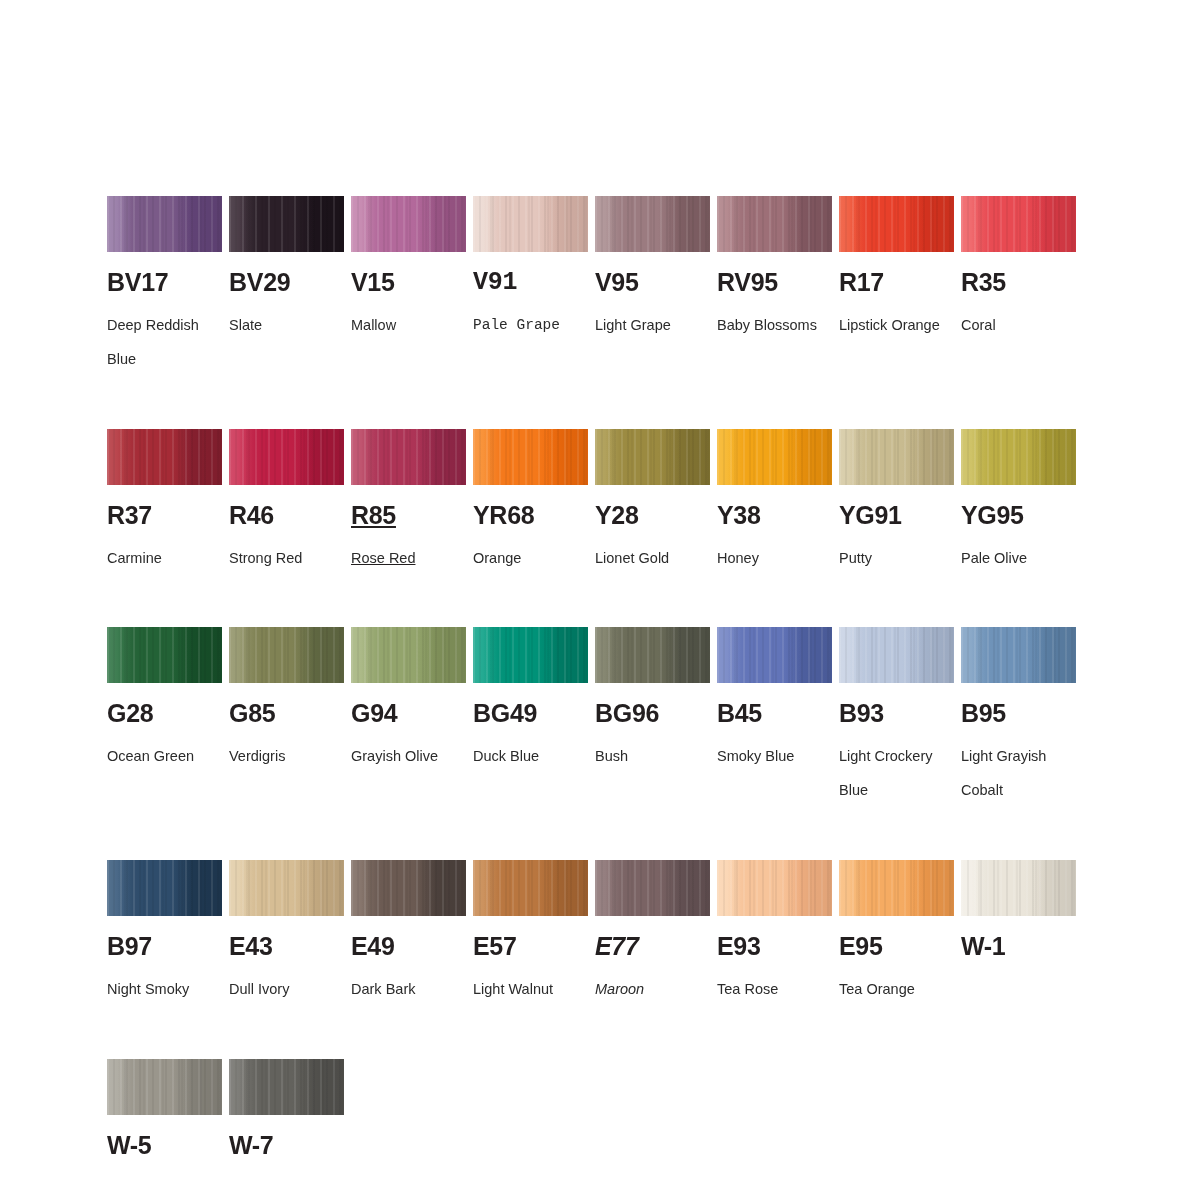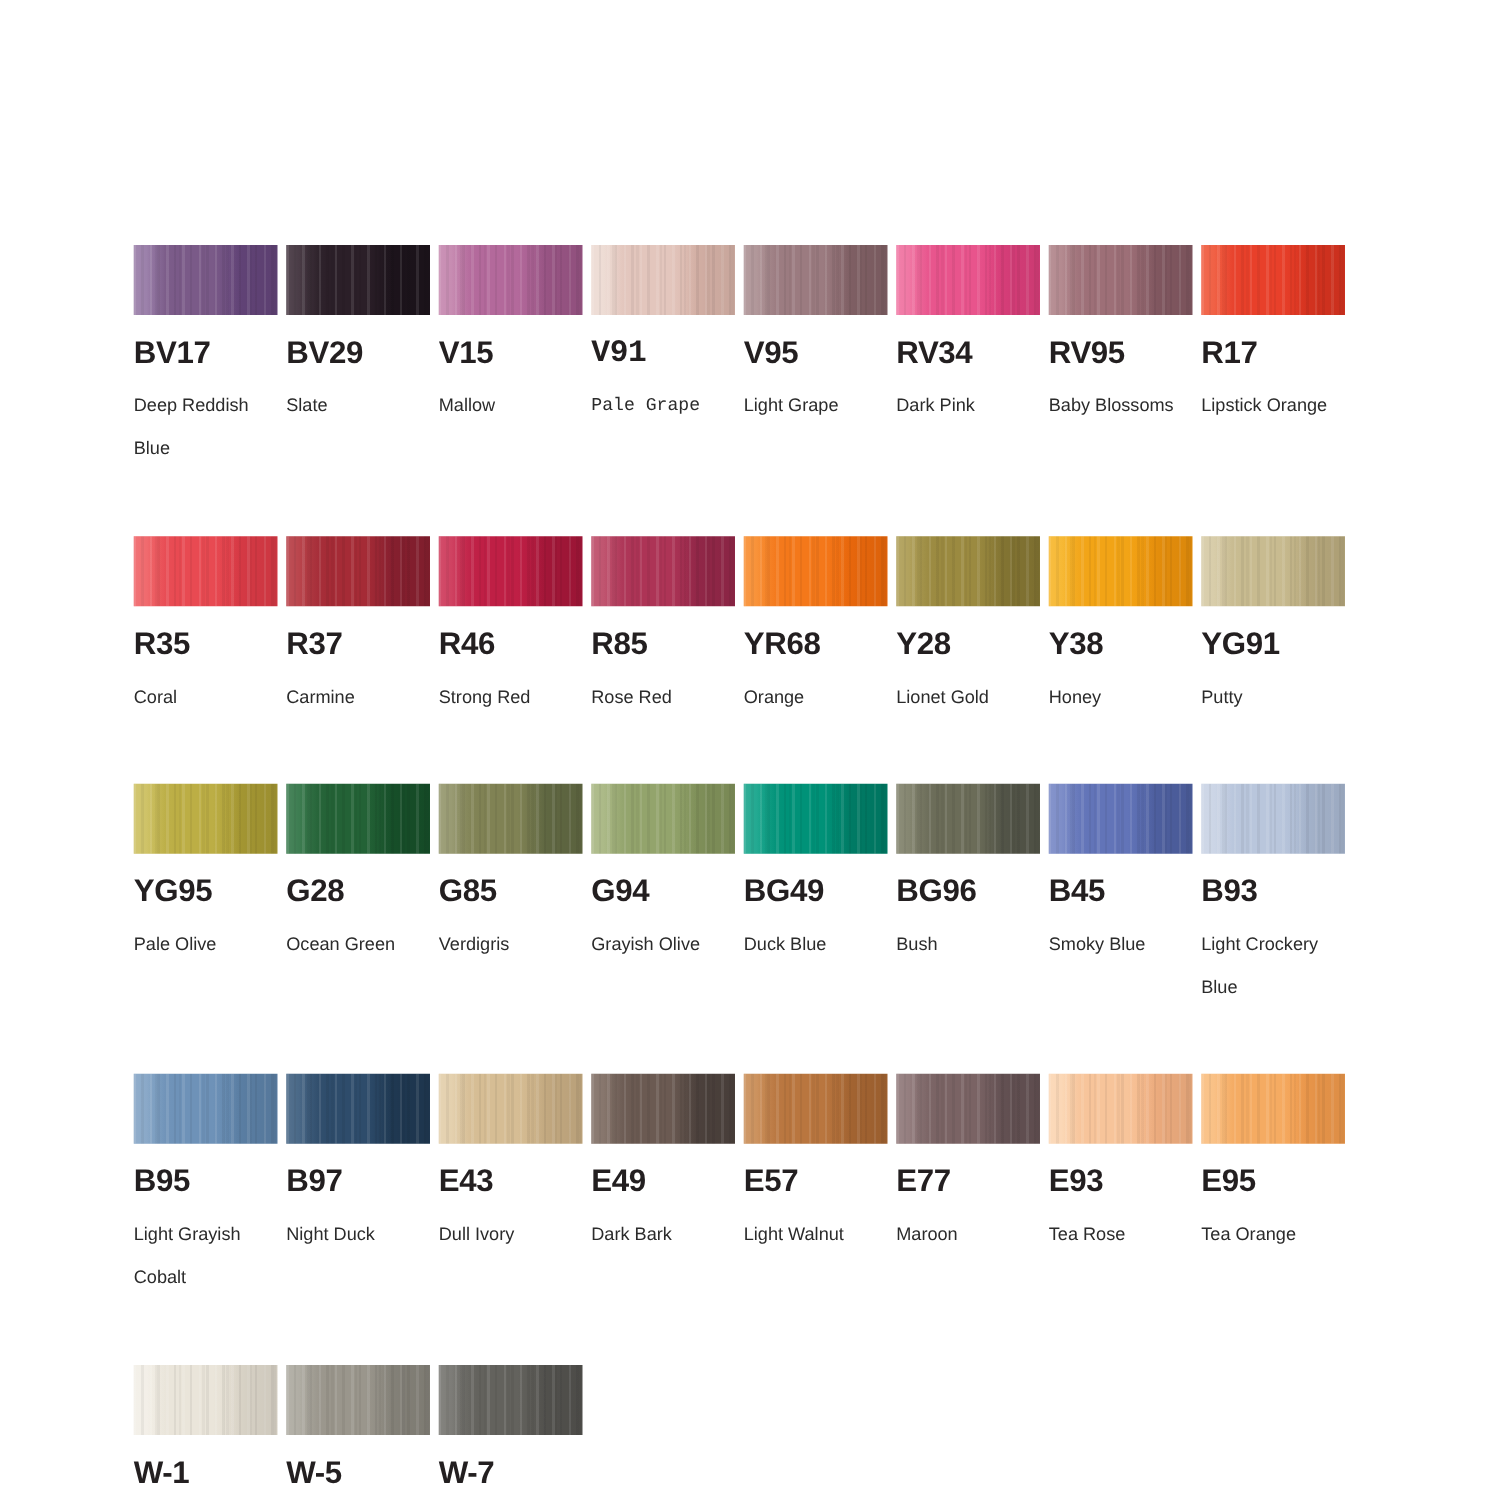--- a/index.html
+++ b/index.html
@@ -164,31 +164,20 @@
           <div class="streaks"></div>
           <div class="vbands"></div>
           <div class="sheen"></div>
         </div>
         <div class="code">V95</div>
         <div class="name">
           <span class="w">Light Grape</span>
         </div>
       </div>
       <div class="swatch-cell" style="margin-bottom: 53px;">
-        <div class="chip" style="background: linear-gradient(90deg, rgb(239, 109, 157) 0%, rgb(239, 109, 157) 9%, rgb(232, 84, 140) 22%, rgb(232, 84, 140) 55%, rgb(221, 63, 124) 74%, rgb(221, 63, 124) 100%);">
-          <div class="streaks"></div>
-          <div class="vbands"></div>
-          <div class="sheen"></div>
-        </div>
-        <div class="code">RV34</div>
-        <div class="name">
-          <span class="w">Dark Pink</span>
-        </div>
-      </div>
-      <div class="swatch-cell" style="margin-bottom: 53px;">
         <div class="chip" style="background: linear-gradient(90deg, rgb(174, 129, 135) 0%, rgb(174, 129, 135) 9%, rgb(157, 111, 119) 22%, rgb(157, 111, 119) 55%, rgb(133, 90, 99) 74%, rgb(133, 90, 99) 100%);">
           <div class="streaks"></div>
           <div class="vbands"></div>
           <div class="sheen"></div>
         </div>
         <div class="code">RV95</div>
         <div class="name">
           <span class="w">Baby Blossoms</span>
         </div>
       </div>
@@ -229,21 +218,21 @@
         <div class="chip" style="background: linear-gradient(90deg, rgb(204, 51, 85) 0%, rgb(204, 51, 85) 9%, rgb(191, 31, 69) 22%, rgb(191, 31, 69) 55%, rgb(168, 23, 58) 74%, rgb(168, 23, 58) 100%);">
           <div class="streaks"></div>
           <div class="vbands"></div>
           <div class="sheen"></div>
         </div>
         <div class="code">R46</div>
         <div class="name">
           <span class="w">Strong Red</span>
         </div>
       </div>
-      <div class="swatch-cell" style="margin-bottom: 52px;">
+      <div class="swatch-cell" style="margin-bottom: 52px; text-decoration: underline;">
         <div class="chip" style="background: linear-gradient(90deg, rgb(187, 71, 100) 0%, rgb(187, 71, 100) 9%, rgb(173, 52, 86) 22%, rgb(173, 52, 86) 55%, rgb(150, 40, 74) 74%, rgb(150, 40, 74) 100%);">
           <div class="streaks"></div>
           <div class="vbands"></div>
           <div class="sheen"></div>
         </div>
         <div class="code">R85</div>
         <div class="name">
           <span class="w">Rose Red</span>
         </div>
       </div>
@@ -393,21 +382,21 @@
         </div>
       </div>
       <div class="swatch-cell" style="margin-bottom: 53px;">
         <div class="chip" style="background: linear-gradient(90deg, rgb(60, 93, 126) 0%, rgb(60, 93, 126) 9%, rgb(46, 76, 107) 22%, rgb(46, 76, 107) 55%, rgb(32, 58, 84) 74%, rgb(32, 58, 84) 100%);">
           <div class="streaks"></div>
           <div class="vbands"></div>
           <div class="sheen"></div>
         </div>
         <div class="code">B97</div>
         <div class="name">
-          <span class="w">Night Duck</span>
+          <span class="w">Night Smoky</span>
         </div>
       </div>
       <div class="swatch-cell" style="margin-bottom: 53px;">
         <div class="chip" style="background: linear-gradient(90deg, rgb(226, 205, 168) 0%, rgb(226, 205, 168) 9%, rgb(214, 189, 148) 22%, rgb(214, 189, 148) 55%, rgb(201, 174, 132) 74%, rgb(201, 174, 132) 100%);">
           <div class="streaks"></div>
           <div class="vbands"></div>
           <div class="sheen"></div>
         </div>
         <div class="code">E43</div>
         <div class="name">
@@ -429,21 +418,21 @@
         <div class="chip" style="background: linear-gradient(90deg, rgb(200, 138, 82) 0%, rgb(200, 138, 82) 9%, rgb(185, 118, 63) 22%, rgb(185, 118, 63) 55%, rgb(168, 103, 51) 74%, rgb(168, 103, 51) 100%);">
           <div class="streaks"></div>
           <div class="vbands"></div>
           <div class="sheen"></div>
         </div>
         <div class="code">E57</div>
         <div class="name">
           <span class="w">Light Walnut</span>
         </div>
       </div>
-      <div class="swatch-cell" style="margin-bottom: 53px;">
+      <div class="swatch-cell" style="margin-bottom: 53px; font-style: italic;">
         <div class="chip" style="background: linear-gradient(90deg, rgb(140, 116, 117) 0%, rgb(140, 116, 117) 9%, rgb(122, 99, 100) 22%, rgb(122, 99, 100) 55%, rgb(102, 83, 85) 74%, rgb(102, 83, 85) 100%);">
           <div class="streaks"></div>
           <div class="vbands"></div>
           <div class="sheen"></div>
         </div>
         <div class="code">E77</div>
         <div class="name">
           <span class="w">Maroon</span>
         </div>
       </div>

